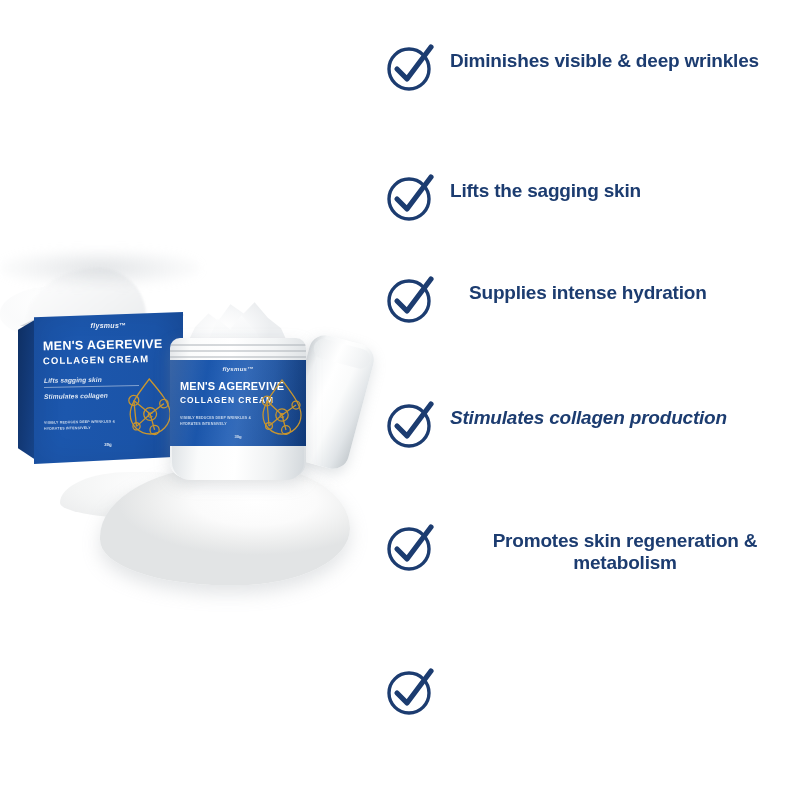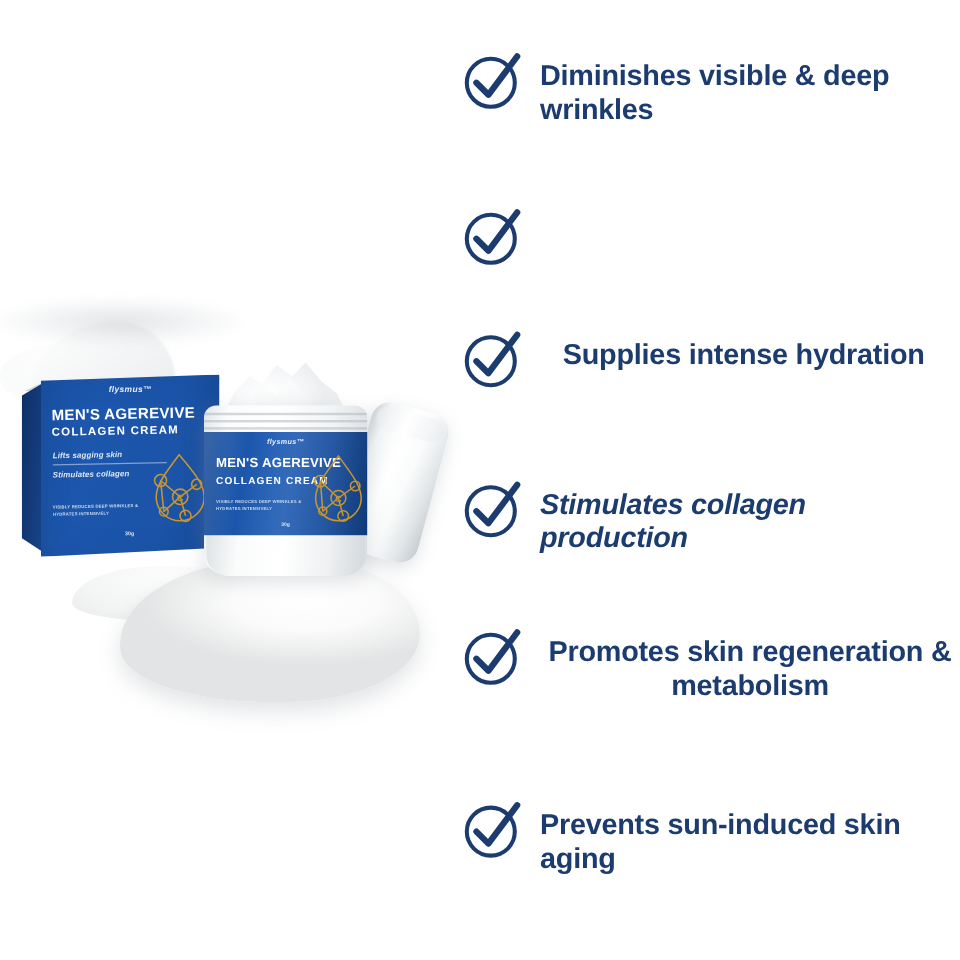--- a/index.html
+++ b/index.html
@@ -194,21 +194,21 @@
   
   #benefits{
     position:absolute;left:384px;top:0;width:416px;height:800px;
   }
   .benefit{
     position:absolute;left:0;display:flex;align-items:flex-start;gap:14px;width:416px;
   }
   .check-icon{flex:0 0 auto;width:52px;height:52px;margin-top:-6px;}
   .benefit-text{
     color:#1c3c70;
-    font-size:24px;
+    font-size:19px;
     line-height:1.16;
     font-weight:700;
     letter-spacing:-.2px;
     padding-top:2px;
     width:352px;
   }
 </style>
 </head>
 <body>
 
@@ -305,20 +305,21 @@
         <path d="M13 27 L23 37 L47 5" fill="none" stroke="#1c3c70" stroke-width="5.2" stroke-linecap="round" stroke-linejoin="round"></path>
       </svg>
       <div class="benefit-text">Diminishes visible &amp; deep wrinkles</div>
     </div>
 
     <div class="benefit" style="top:178px;">
       <svg class="check-icon" viewBox="0 0 52 52">
         <circle cx="25" cy="27" r="20" fill="none" stroke="#1c3c70" stroke-width="3.4"></circle>
         <path d="M13 27 L23 37 L47 5" fill="none" stroke="#1c3c70" stroke-width="5.2" stroke-linecap="round" stroke-linejoin="round"></path>
       </svg>
+      <div class="benefit-text">Lifts the sagging skin</div>
     </div>
 
     <div class="benefit" style="top:280px;gap:33px;">
       <svg class="check-icon" viewBox="0 0 52 52">
         <circle cx="25" cy="27" r="20" fill="none" stroke="#1c3c70" stroke-width="3.4"></circle>
         <path d="M13 27 L23 37 L47 5" fill="none" stroke="#1c3c70" stroke-width="5.2" stroke-linecap="round" stroke-linejoin="round"></path>
       </svg>
       <div class="benefit-text">Supplies intense hydration</div>
     </div>
 
@@ -336,17 +337,16 @@
         <path d="M13 27 L23 37 L47 5" fill="none" stroke="#1c3c70" stroke-width="5.2" stroke-linecap="round" stroke-linejoin="round"></path>
       </svg>
       <div class="benefit-text">Promotes skin regeneration &amp; metabolism</div>
     </div>
 
     <div class="benefit" style="top:672px;">
       <svg class="check-icon" viewBox="0 0 52 52">
         <circle cx="25" cy="27" r="20" fill="none" stroke="#1c3c70" stroke-width="3.4"></circle>
         <path d="M13 27 L23 37 L47 5" fill="none" stroke="#1c3c70" stroke-width="5.2" stroke-linecap="round" stroke-linejoin="round"></path>
       </svg>
-      <div class="benefit-text">Prevents sun-induced skin aging</div>
     </div>
 
   </div>
 </div>
 
 </body></html>

